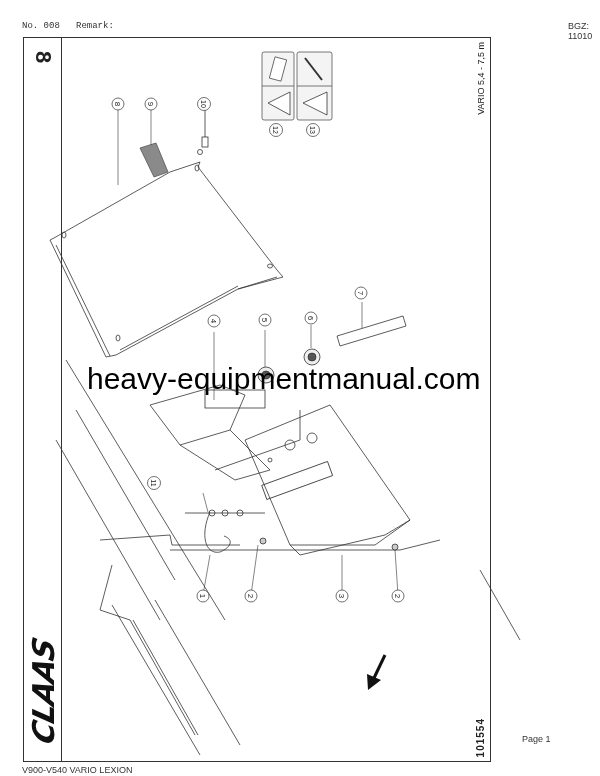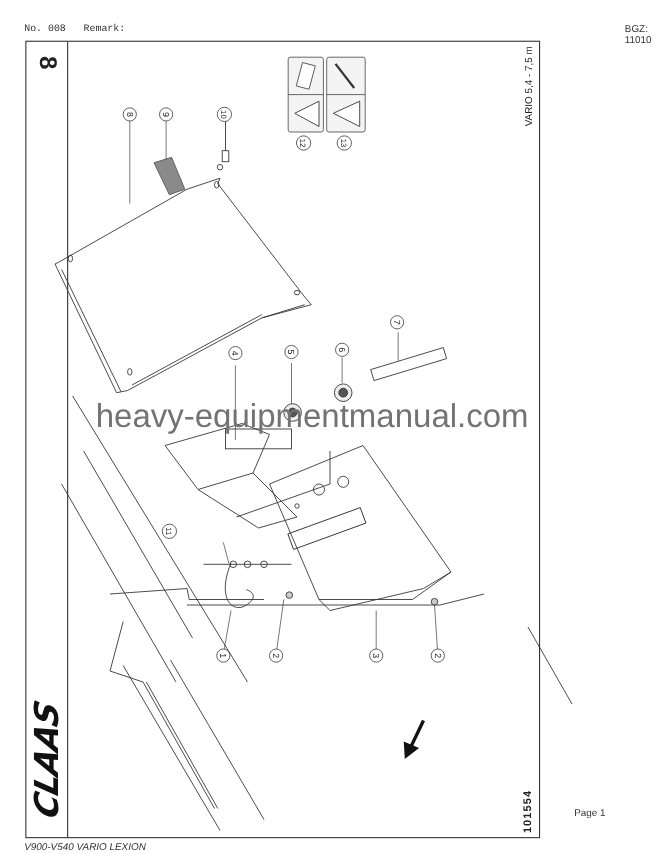--- a/index.html
+++ b/index.html
@@ -15,21 +15,21 @@
     .logo { position: absolute; left: 0; top: 593px; width: 38px; height: 120px; }
     .logo span { position: absolute; left: 50%; top: 50%; white-space: nowrap;
                  transform: translate(-50%,-50%) rotate(-90deg) skewX(-14deg);
                  font-size: 30px; font-weight: 900; font-style: italic; letter-spacing: -1px; color: #111;
                  font-family: "DejaVu Sans", sans-serif; }
     .vario { position: absolute; right: 4px; top: 4px; writing-mode: vertical-rl;
              transform: rotate(180deg); font-size: 9px; color: #222; }
     .drawnum { position: absolute; right: 4px; bottom: 4px; writing-mode: vertical-rl;
                transform: rotate(180deg); font-size: 10px; font-weight: bold; letter-spacing: 1px; }
     .drawing { position: absolute; left: 0; top: 0; }
-    .watermark { position: absolute; left: 87px; top: 362px; font-size: 30px; color: #737373;
+    .watermark { position: absolute; left: 87px; top: 362px; font-size: 30px; color: #000000;
                  font-family: "Liberation Sans", sans-serif; white-space: nowrap; letter-spacing: 0; }
   </style>
 </head>
 <body>
 
 <div class="hdr" style="left:22px;top:21px;white-space:pre;font-family:Liberation Mono, monospace;">No. 008   Remark:</div>
 <div class="hdr" style="left:520px;top:21px;margin-left:48px;">BGZ: 11010</div>
 
 <div class="frame">
   <div class="left-col">
@@ -189,14 +189,14 @@
   </g>
 
   <g>
     <line x1="385" y1="655" x2="374" y2="678" stroke="#111" stroke-width="3"></line>
     <polygon points="368,690 367,674 381,680" fill="#111"></polygon>
   </g>
 </svg>
 
 <div class="watermark">heavy-equipmentmanual.com</div>
 
-<div class="hdr" style="left:22px;top:765px;font-style:italic;">V900-V540 VARIO LEXION</div>
+<div class="hdr" style="left:22px;top:765px;">V900-V540 VARIO LEXION</div>
 <div class="hdr" style="left:522px;top:734px;">Page 1</div>
 
 </body></html>

